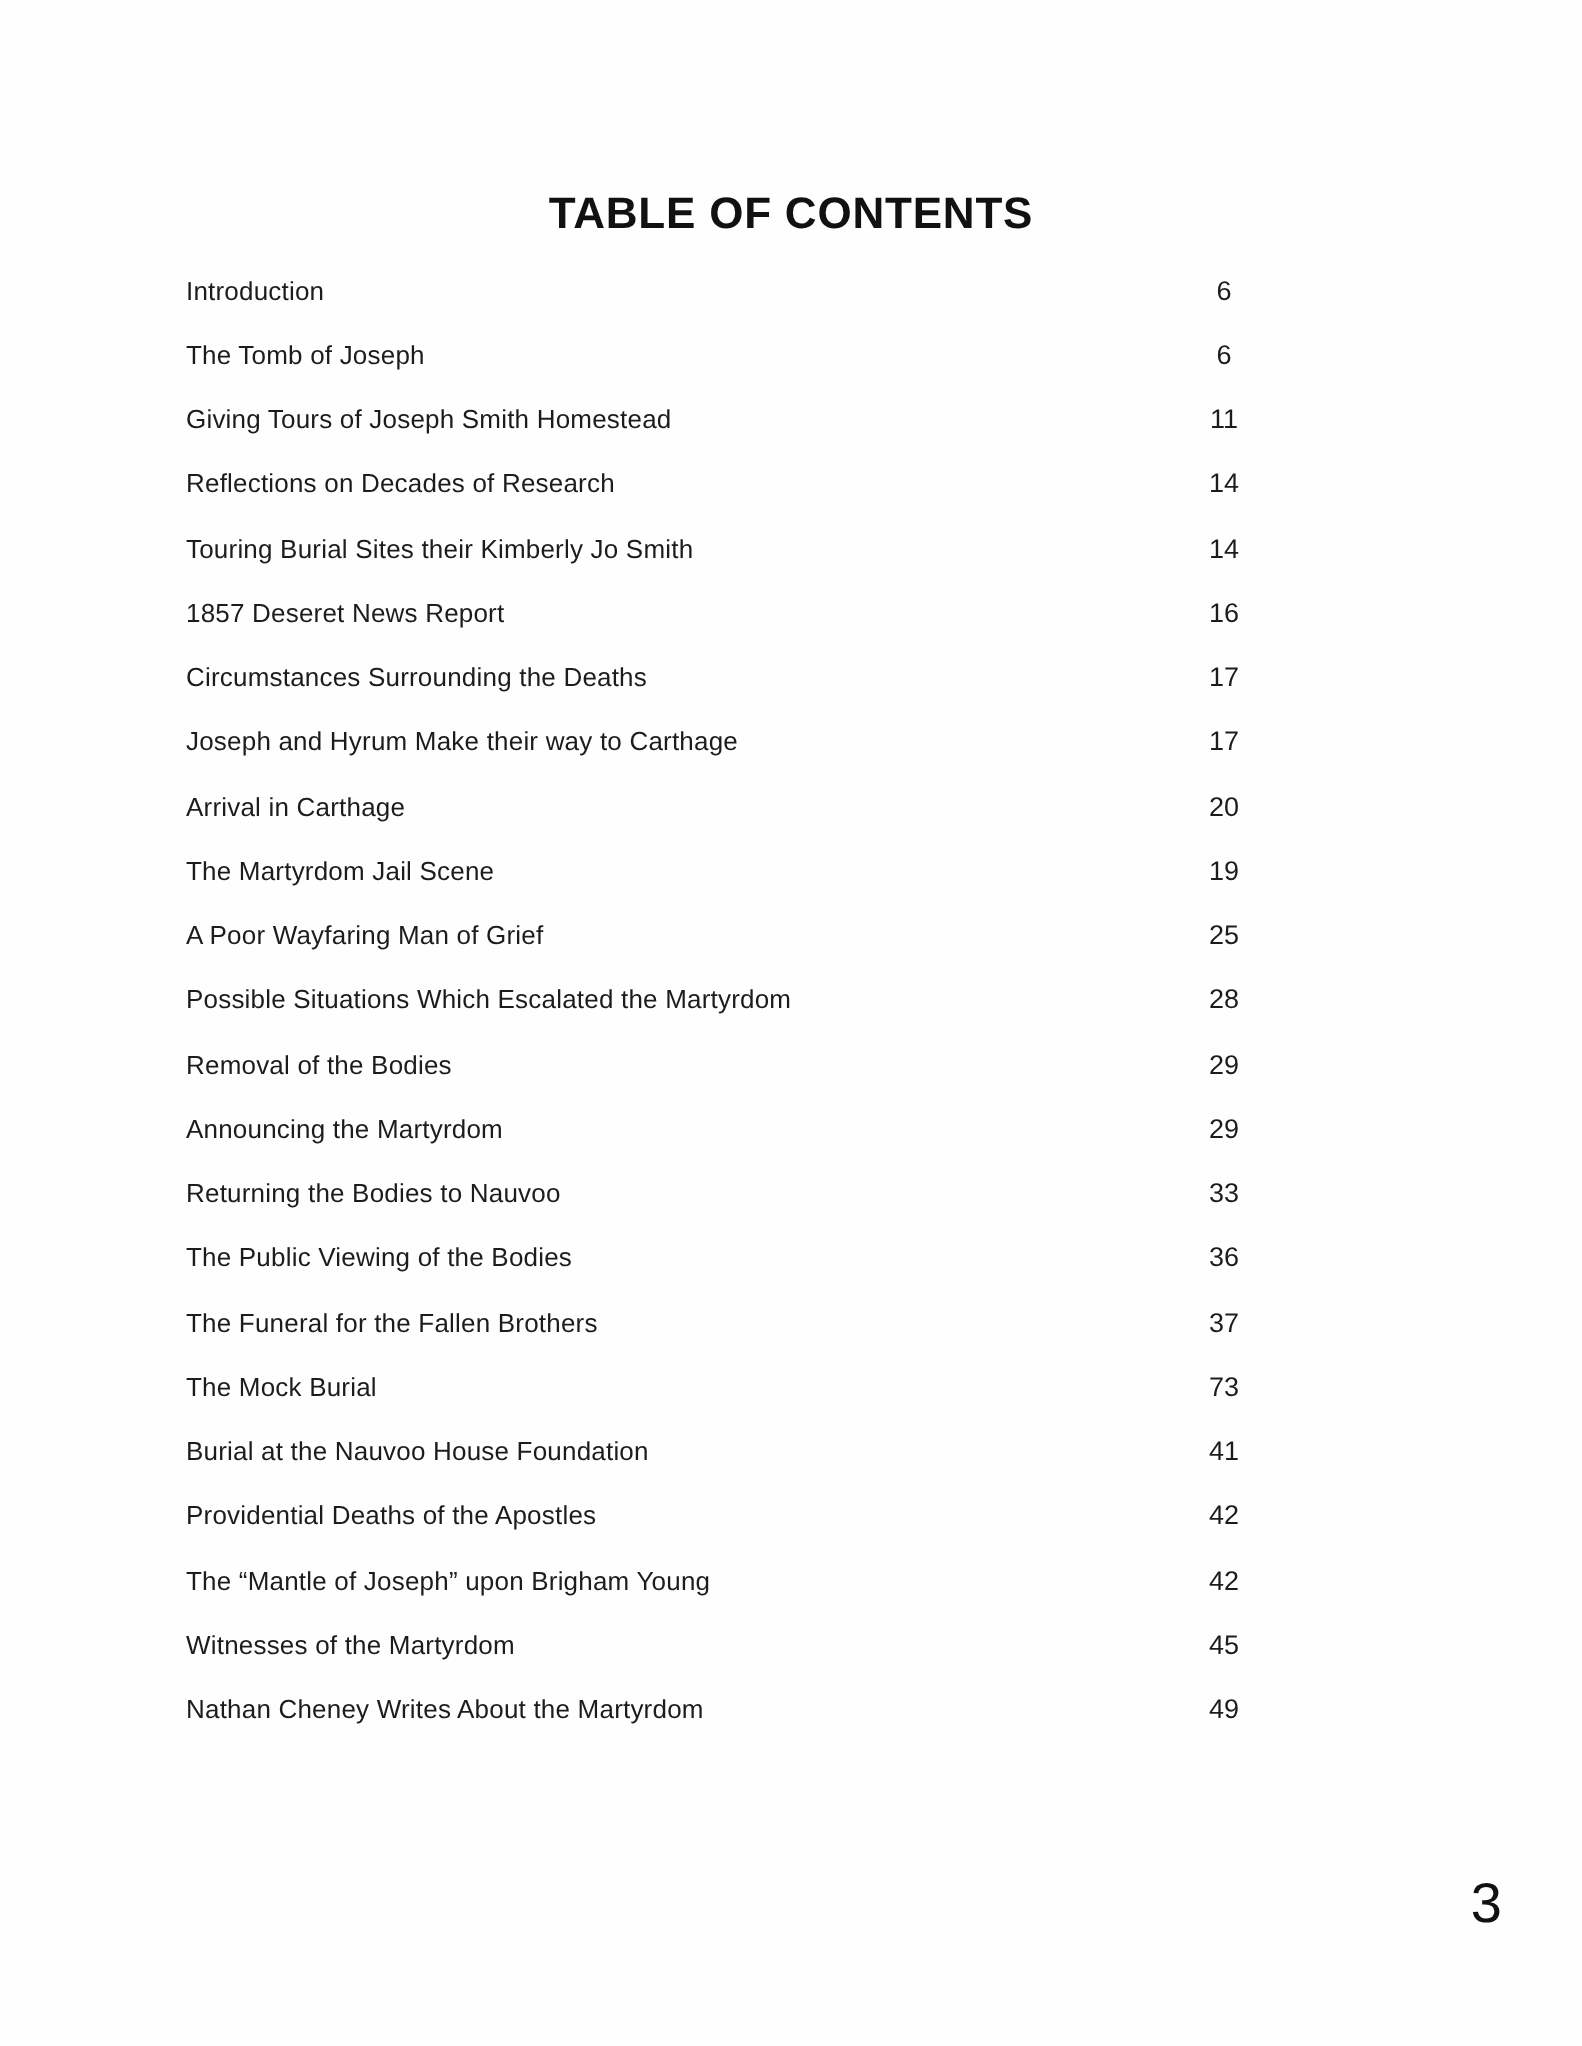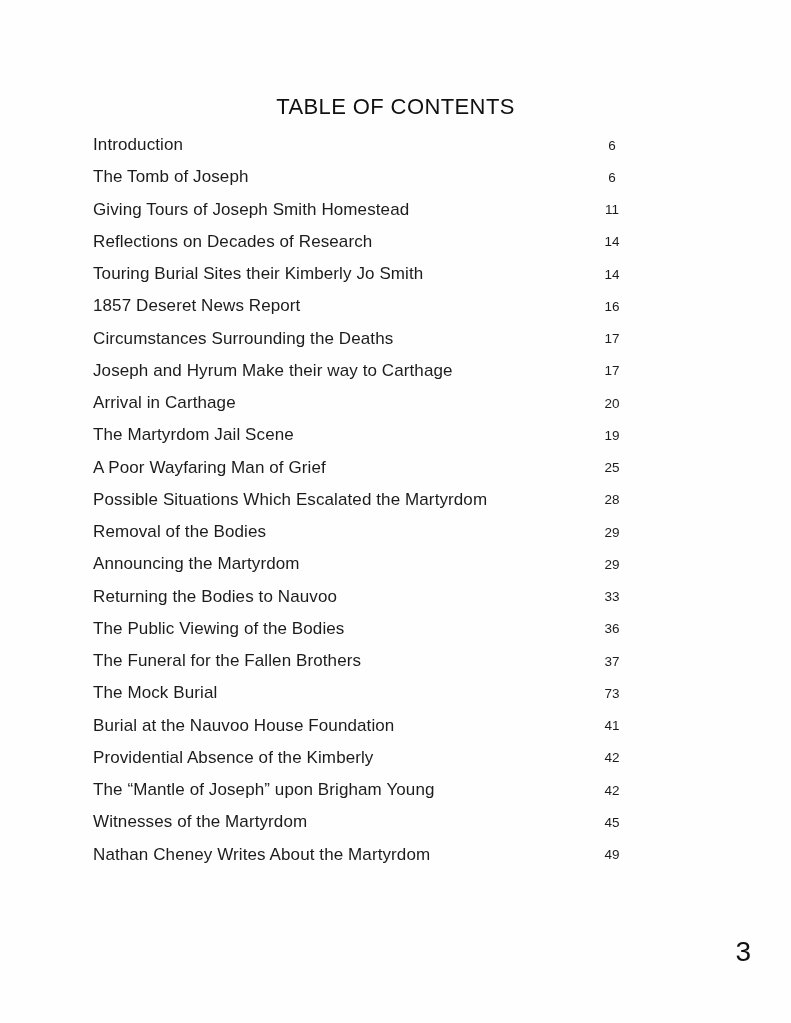--- a/index.html
+++ b/index.html
@@ -17,38 +17,38 @@
     overflow: hidden;
   }
   .toc-title {
     position: absolute;
     top: 94px;
     left: 0;
     width: 791px;
     margin: 0;
     text-align: center;
     font-size: 22px;
-    font-weight: 400;
+    font-weight: 700;
     letter-spacing: 0.4px;
     color: #111111;
   }
   .toc-list {
     position: absolute;
     top: 129px;
     left: 93px;
     width: 537px;
   }
   .toc-row {
     height: 32.25px;
     display: flex;
     align-items: center;
     justify-content: space-between;
   }
   .toc-entry-title {
-    font-size: 17px;
+    font-size: 13px;
     font-weight: 400;
     color: #1c1c1c;
     letter-spacing: 0.1px;
     white-space: nowrap;
   }
   .toc-entry-page {
     width: 36px;
     text-align: center;
     font-size: 13.5px;
     font-weight: 400;
@@ -141,21 +141,21 @@
       </div>
       <div class="toc-row">
         <span class="toc-entry-title">The Mock Burial</span>
         <span class="toc-entry-page">73</span>
       </div>
       <div class="toc-row">
         <span class="toc-entry-title">Burial at the Nauvoo House Foundation</span>
         <span class="toc-entry-page">41</span>
       </div>
       <div class="toc-row">
-        <span class="toc-entry-title">Providential Absence of the Kimberly</span>
+        <span class="toc-entry-title">Providential Deaths of the Apostles</span>
         <span class="toc-entry-page">42</span>
       </div>
       <div class="toc-row">
         <span class="toc-entry-title">The “Mantle of Joseph” upon Brigham Young</span>
         <span class="toc-entry-page">42</span>
       </div>
       <div class="toc-row">
         <span class="toc-entry-title">Witnesses of the Martyrdom</span>
         <span class="toc-entry-page">45</span>
       </div>

